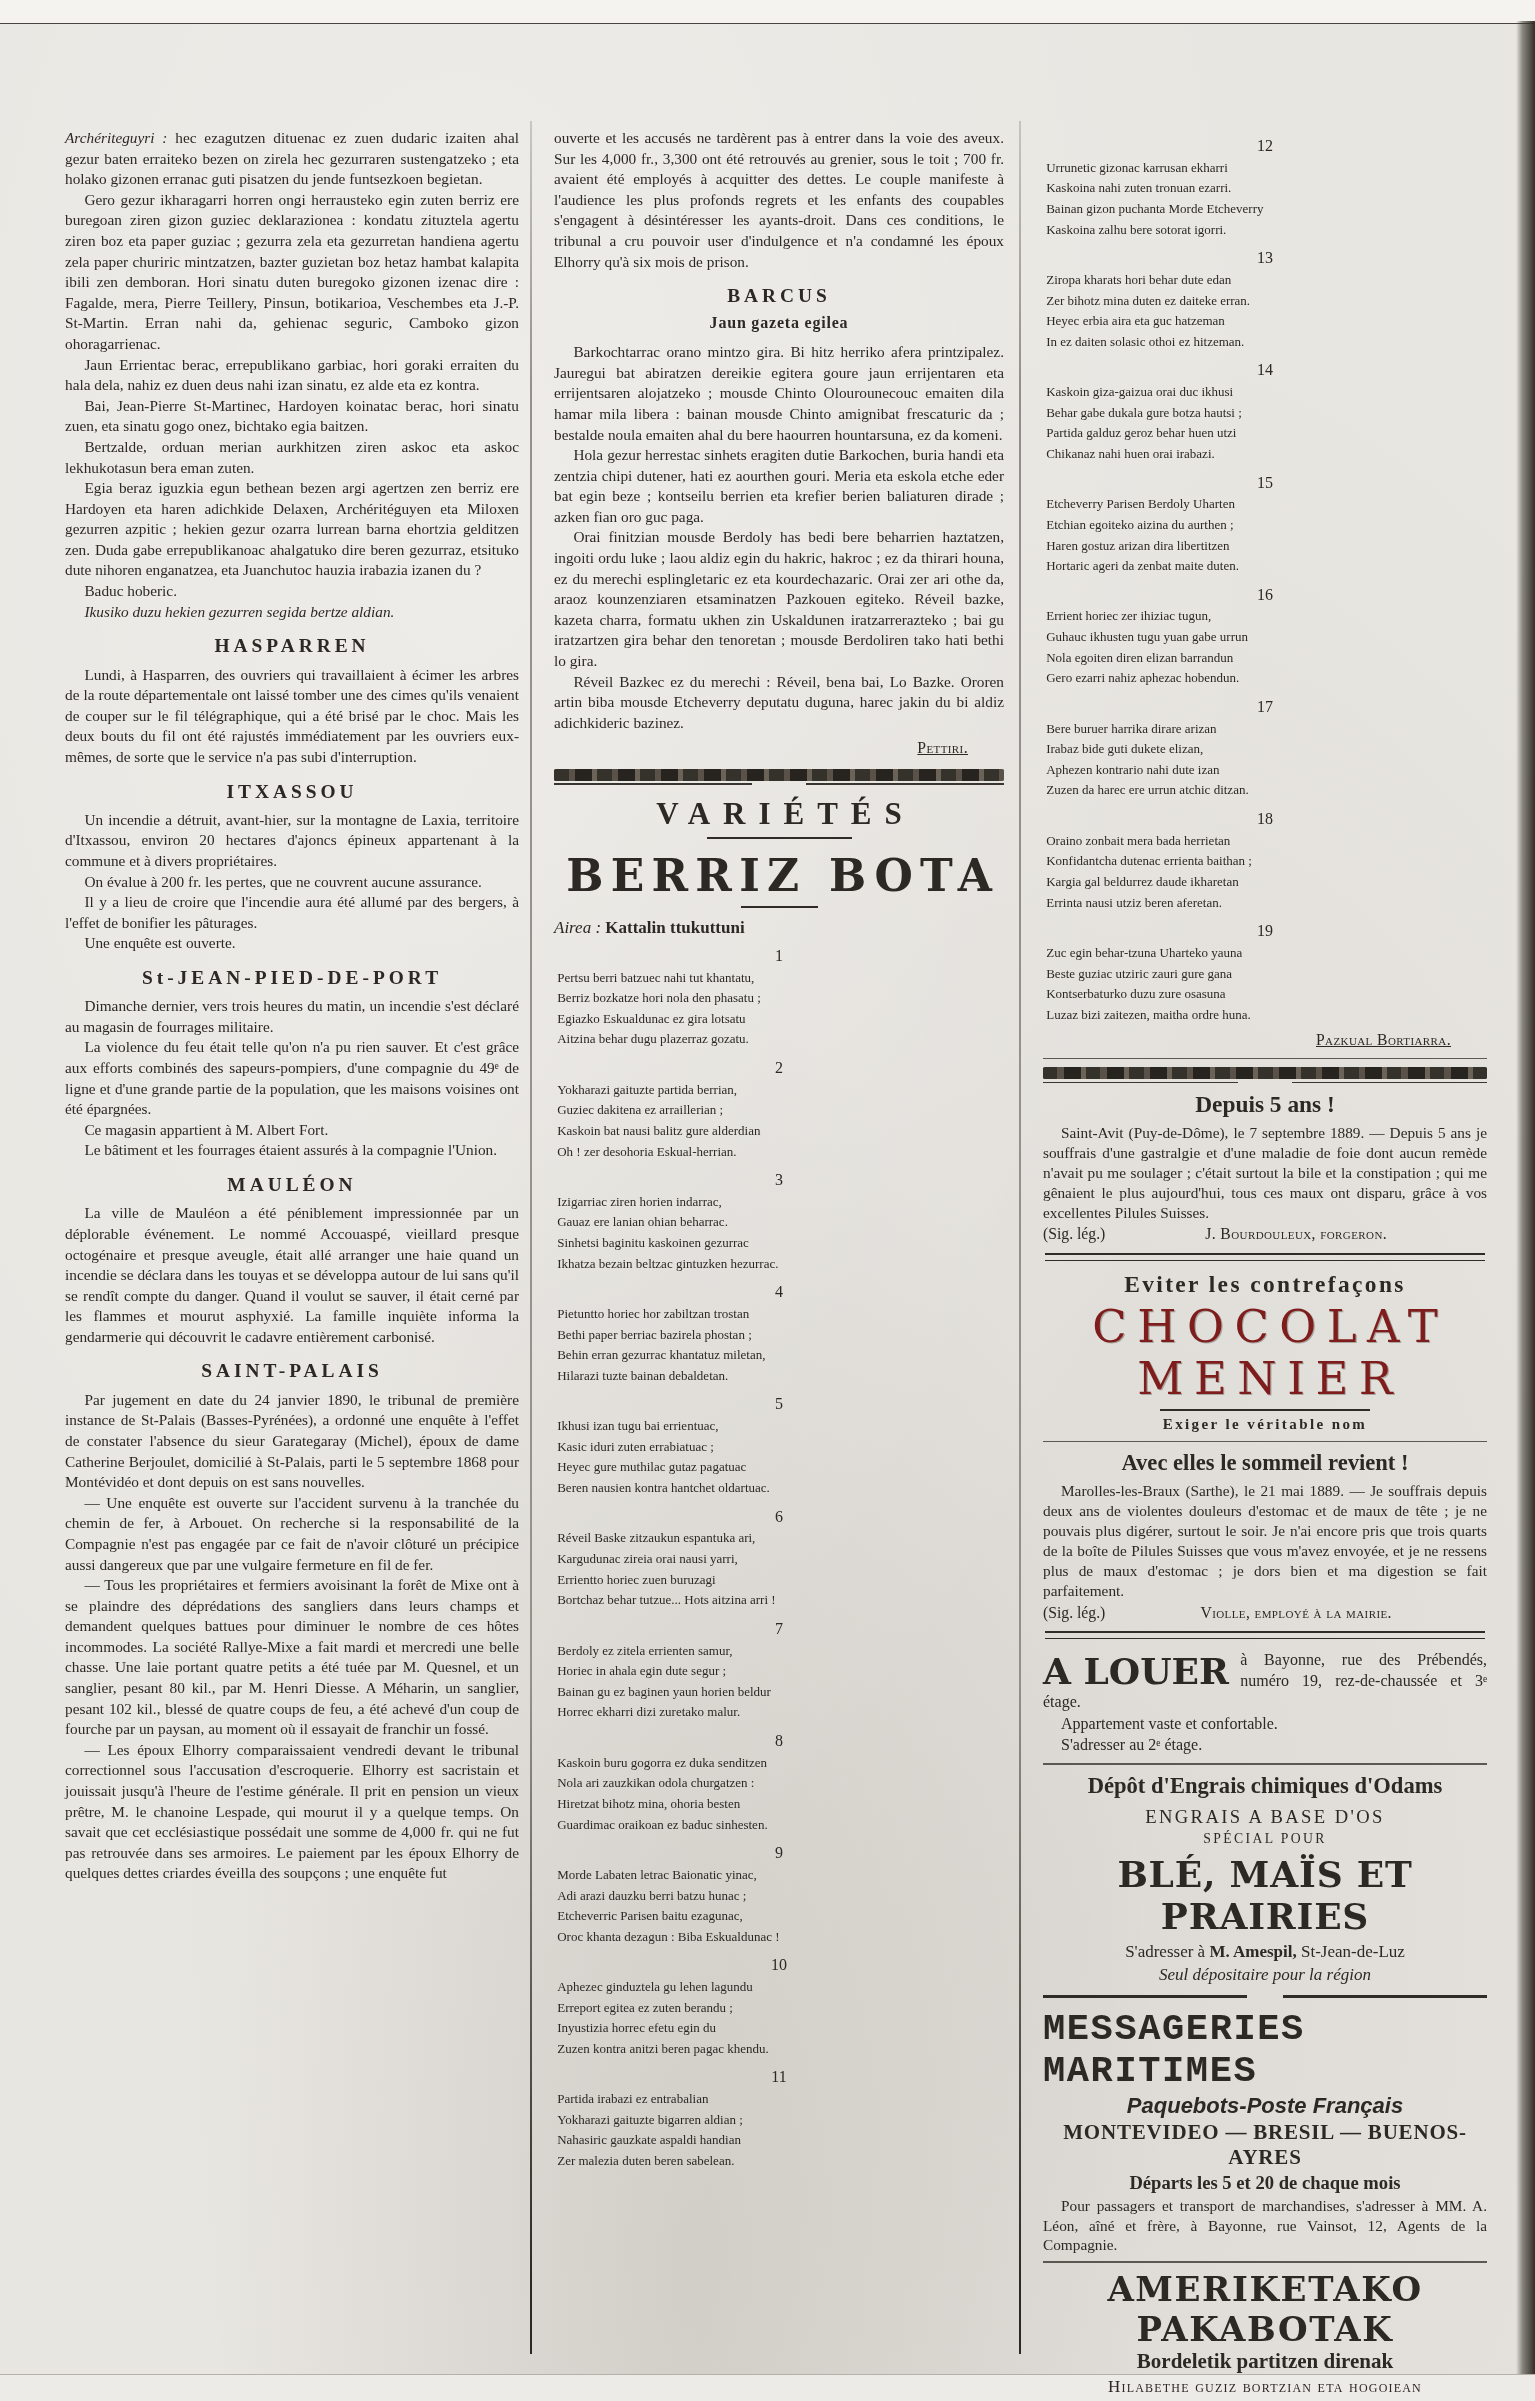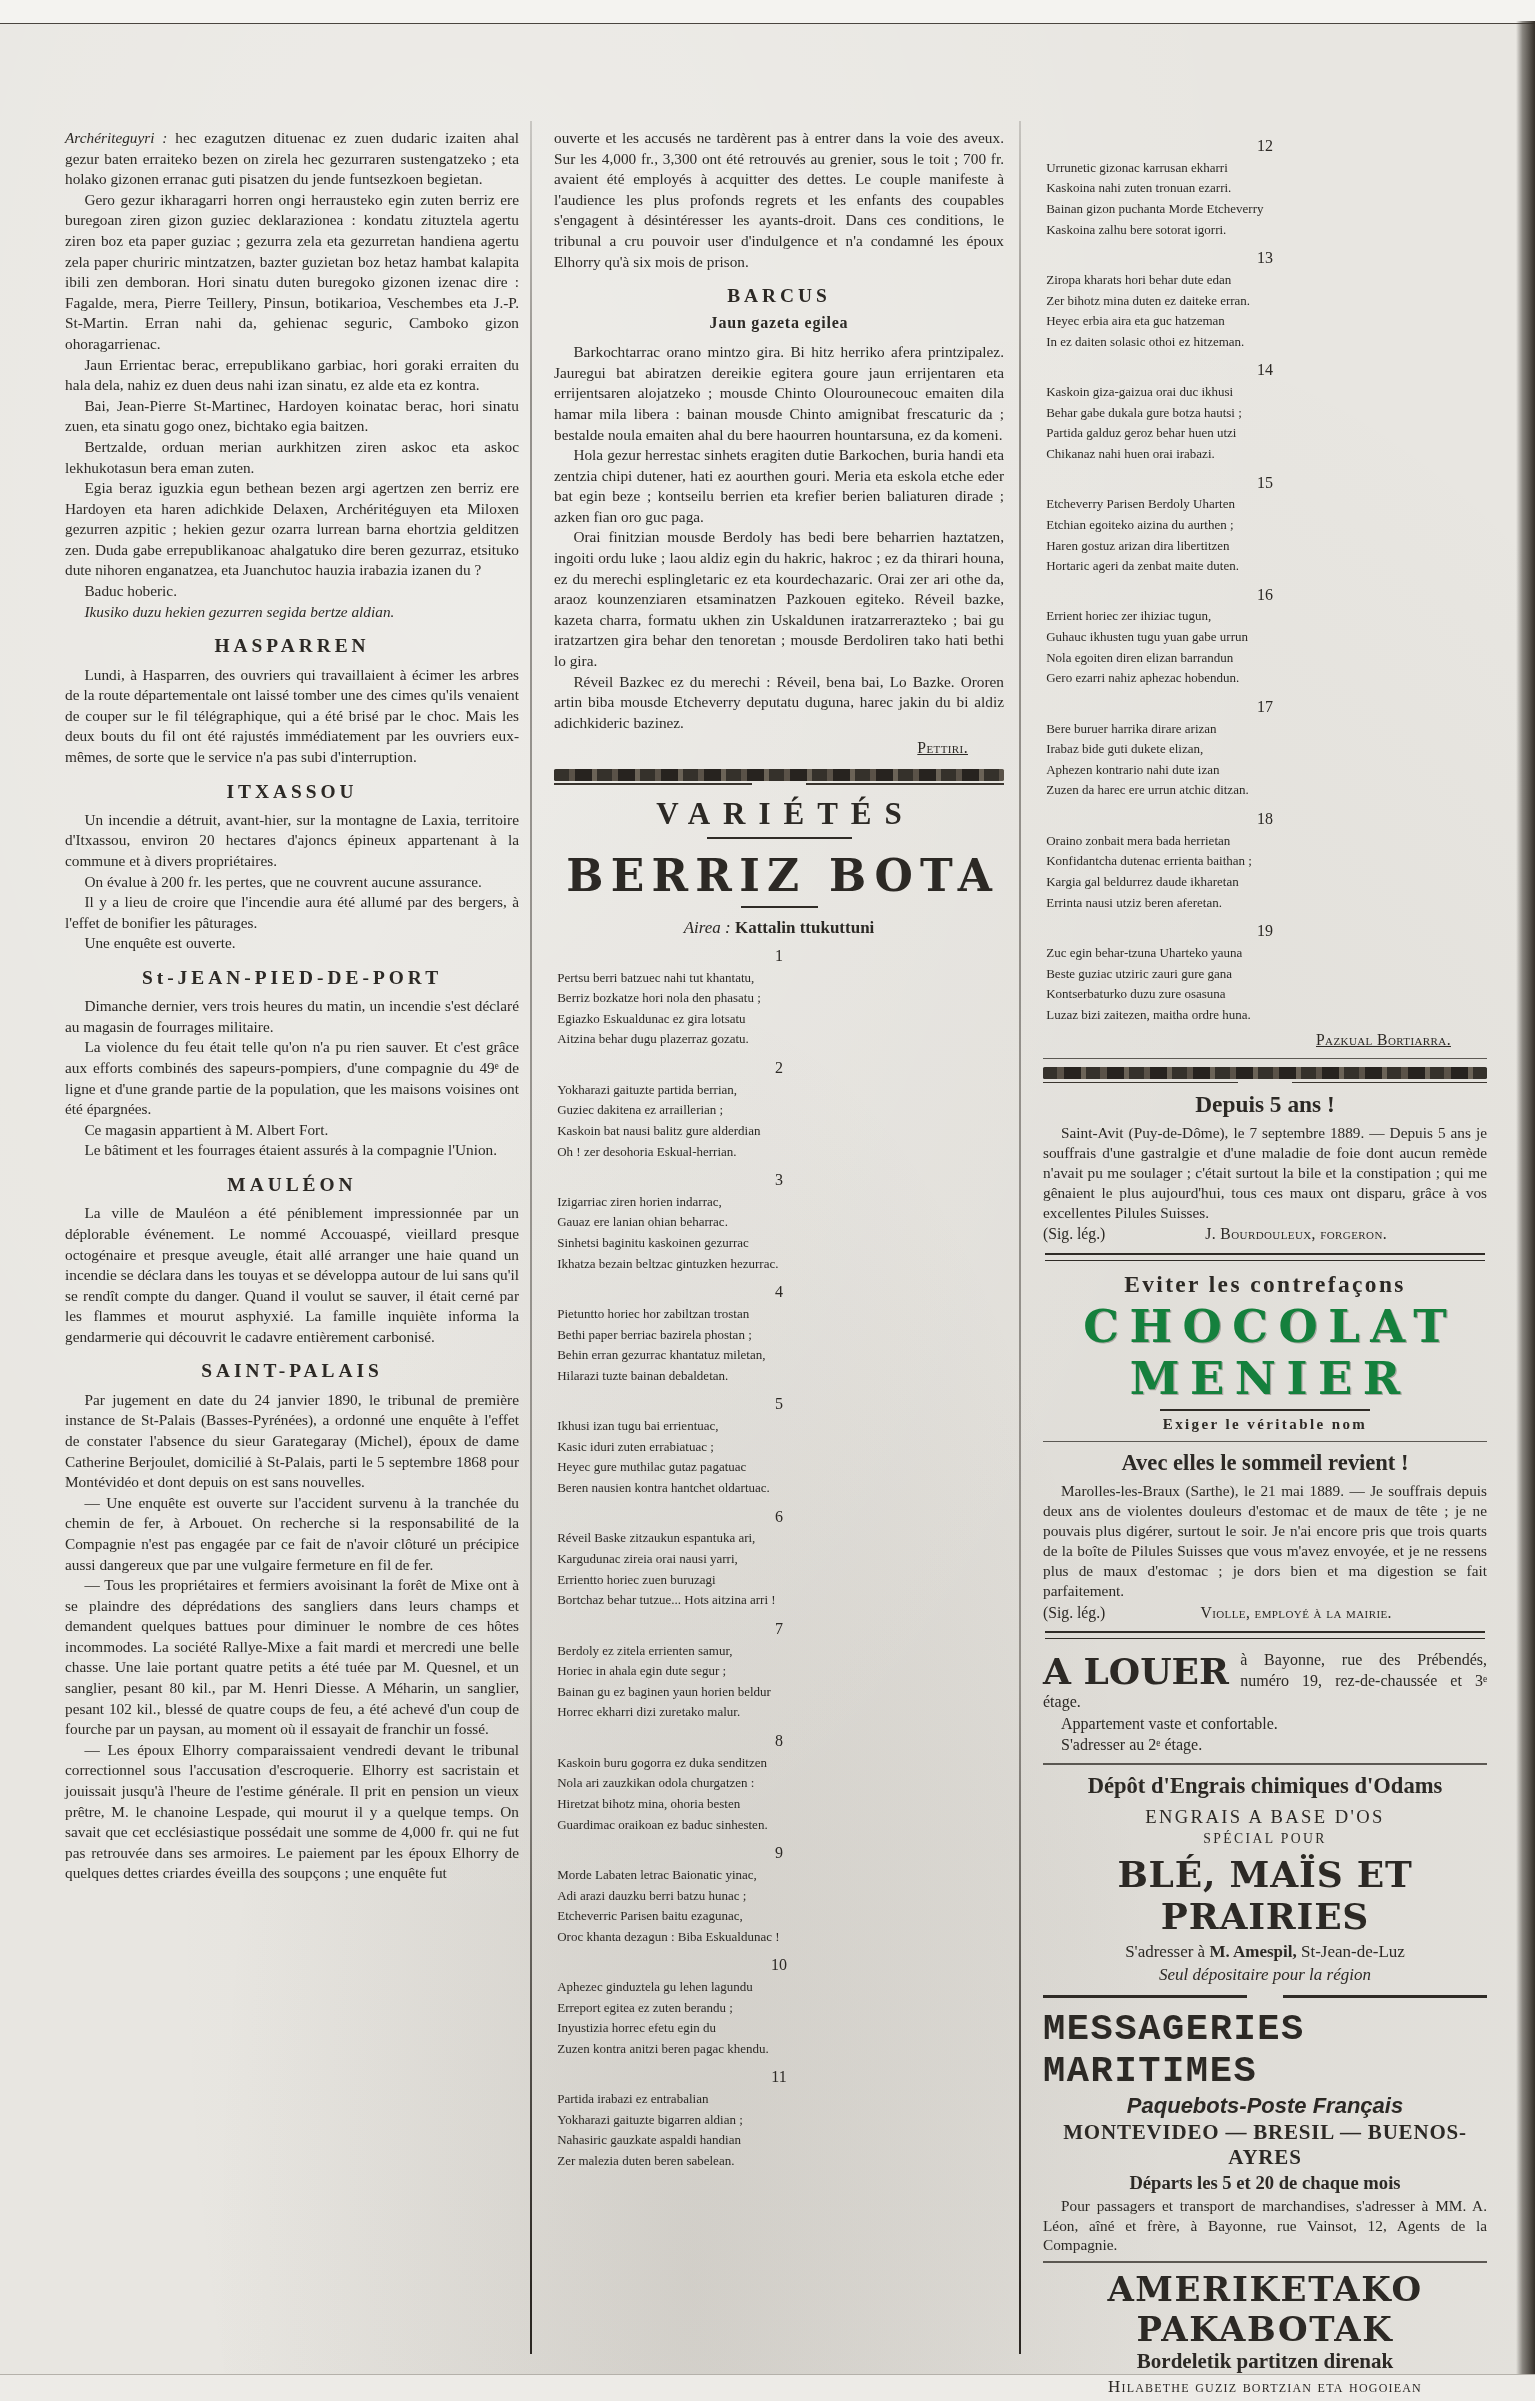--- a/index.html
+++ b/index.html
@@ -40,33 +40,33 @@
   .mottle{height:12px;border-radius:1.6px;margin:11.3px 0 2.4px;
      background:repeating-linear-gradient(90deg,#35312b 0 14.5px,#5a5248 14.5px 21px,#27231f 21px 38px,#6b6357 38px 43px);}
   .mottle-sub{height:1.6px;margin:0 0 1.6px;
      background:linear-gradient(90deg,#3a352e 0 44%,transparent 44% 56%,#3a352e 56% 100%);}
 
   .varietes-title{text-align:center;font-weight:bold;font-size:31px;letter-spacing:13px;text-indent:13px;margin:11.3px 0 4.8px;}
   .short-rule{width:145px;height:1.6px;background:#2f2b26;margin:0 auto 6.5px;}
   .poem-title{text-align:center;font-weight:bold;font-size:44px;letter-spacing:7.3px;text-indent:7.3px;margin:11.3px 0 4.8px;
      font-family:"DejaVu Serif","Liberation Serif",serif;}
   .dash-rule{width:77px;height:2.4px;background:#2f2b26;margin:1.6px auto 9.7px;}
-  .air{text-align:center;font-size:17px;margin:6.5px 0 0;}
+  .air{text-align:left;font-size:17px;margin:6.5px 0 0;}
 
   .poem-num{text-align:center;font-size:16px;line-height:19.4px;margin:8px 0 2.4px;}
   .poem-lines{white-space:pre-line;font-size:13px;line-height:20.6px;margin:0 0 0 3.2px;text-align:left;}
 
   .ad-title{text-align:center;font-weight:bold;font-size:23.4px;margin:8px 0 4.8px;}
   .ad-body{margin:0;text-indent:18px;text-align:justify;font-size:15.3px;line-height:20px;}
   .sig-row{display:flex;font-size:15.7px;margin:2.4px 0 0;}
   .sig-row .label{flex:0 0 auto;}
   .sig-row .name{flex:1;text-align:center;}
 
-  .choc-big{text-align:center;font-weight:bold;font-size:45px;letter-spacing:10.5px;text-indent:10.5px;line-height:1.12;
-     margin:1.6px 0;color:#15803d;text-shadow:1.2px 1.2px 0 rgba(40,36,30,.3);
+  .choc-big{text-align:center;font-weight:normal;font-size:45px;letter-spacing:10.5px;text-indent:10.5px;line-height:1.12;
+     margin:1.6px 0;color:#7f1d1d;text-shadow:1.2px 1.2px 0 rgba(40,36,30,.3);
      font-family:"DejaVu Serif","Liberation Serif",serif;}
   .choc-demand{text-align:center;font-weight:bold;font-size:15px;letter-spacing:2.4px;margin:4.8px 0 1.6px;}
   .choc-shortrule{width:210px;height:1.6px;background:#2f2b26;margin:4.8px auto 1.6px;}
 
   .alouer{margin:4.8px 0 1.6px;}
   .alouer::after{content:"";display:block;clear:both;}
   .alouer-big{float:left;font-size:36px;font-weight:bold;line-height:.95;margin:4.8px 11.3px 1.6px 0;
      font-family:"DejaVu Serif","Liberation Serif",serif;}
   .alouer-text{margin:0;font-size:16px;line-height:21px;text-align:justify;text-indent:0;}
   p.alouer-line{margin:0;font-size:16px;line-height:21px;text-indent:18px;}

